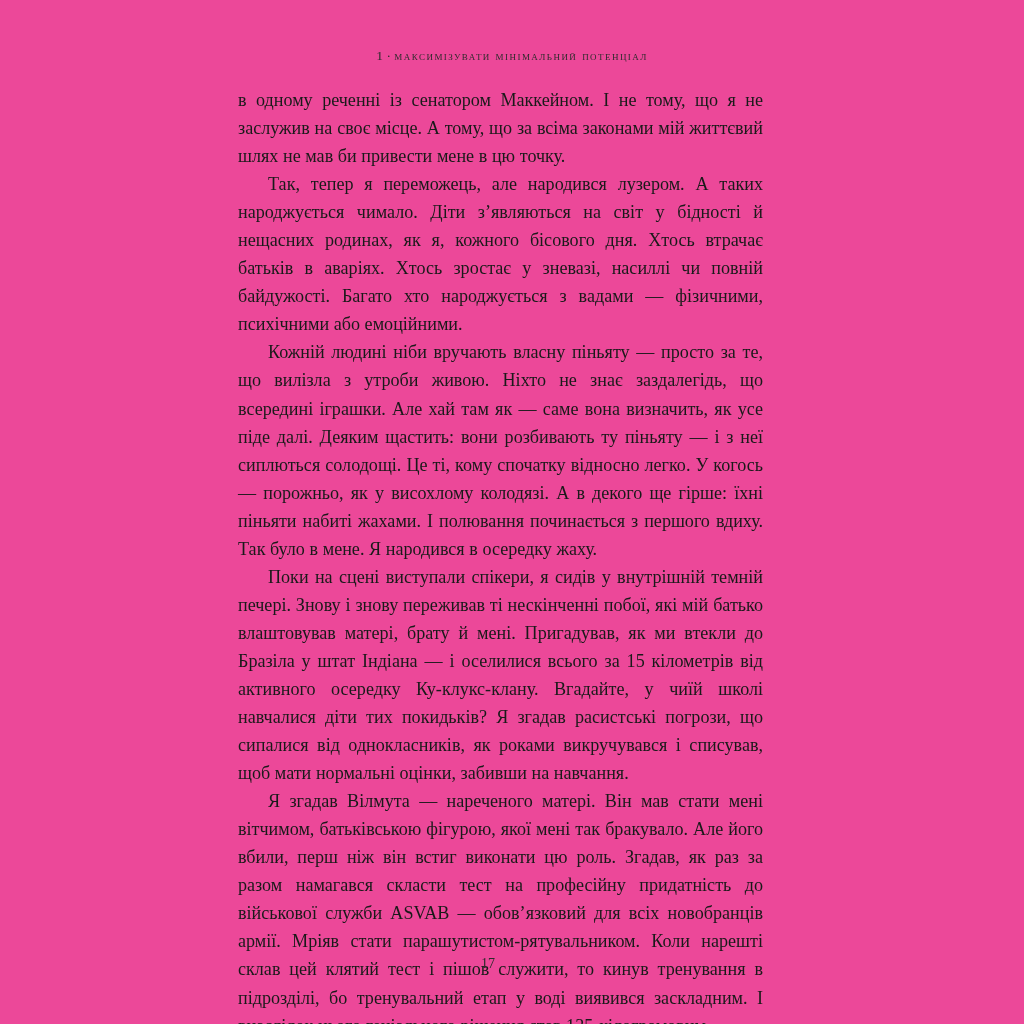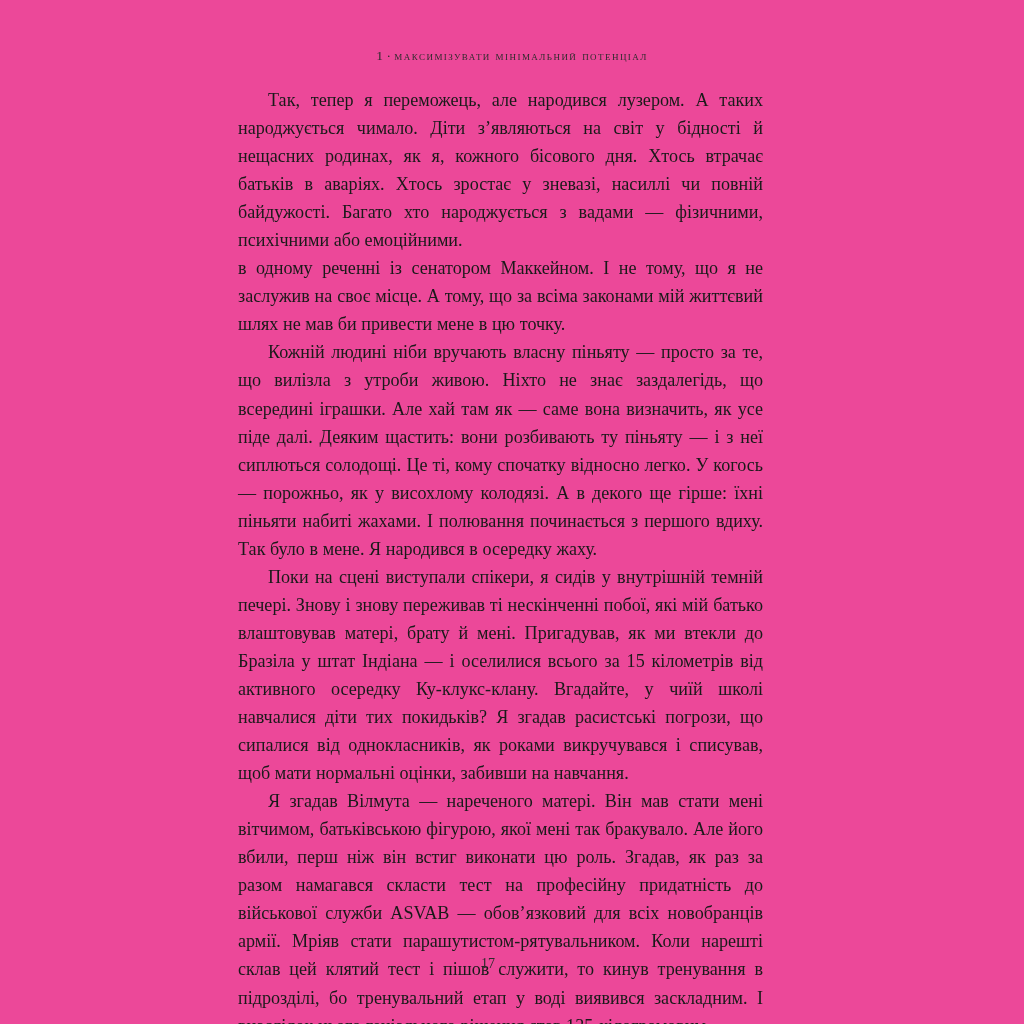--- a/index.html
+++ b/index.html
@@ -70,22 +70,22 @@
 </head>
 <body>
 
 <div class="page">
 
   <div class="running-head">
     <span class="folio-num">1</span><span class="sep">·</span><span>Максимізувати мінімальний потенціал</span>
   </div>
 
   <div class="text-block">
+    <p class="para first">в одному реченні із сенатором Маккейном. І не тому, що я не заслужив на своє місце. А тому, що за всіма законами мій життєвий шлях не мав би привести мене в цю точку.</p>
     <p class="para">Так, тепер я переможець, але народився лузером. А таких народжується чимало. Діти з’являються на світ у бідності й нещасних родинах, як я, кожного бісового дня. Хтось втрачає батьків в аваріях. Хтось зростає у зневазі, насиллі чи повній байдужості. Багато хто народжується з вадами — фізичними, психічними або емоційними.</p>
-    <p class="para first">в одному реченні із сенатором Маккейном. І не тому, що я не заслужив на своє місце. А тому, що за всіма законами мій життєвий шлях не мав би привести мене в цю точку.</p>
     <p class="para">Кожній людині ніби вручають власну піньяту — просто за те, що вилізла з утроби живою. Ніхто не знає заздалегідь, що всередині іграшки. Але хай там як — саме вона визначить, як усе піде далі. Деяким щастить: вони розбивають ту піньяту — і з неї сиплються солодощі. Це ті, кому спочатку відносно легко. У когось — порожньо, як у висохлому колодязі. А в декого ще гірше: їхні піньяти набиті жахами. І полювання починається з першого вдиху. Так було в мене. Я народився в осередку жаху.</p>
     <p class="para">Поки на сцені виступали спікери, я сидів у внутрішній темній печері. Знову і знову переживав ті нескінченні побої, які мій батько влаштовував матері, брату й мені. Пригадував, як ми втекли до Бразіла у штат Індіана — і оселилися всього за 15 кілометрів від активного осередку Ку-клукс-клану. Вгадайте, у чиїй школі навчалися діти тих покидьків? Я згадав расистські погрози, що сипалися від однокласників, як роками викручувався і списував, щоб мати нормальні оцінки, забивши на навчання.</p>
     <p class="para">Я згадав Вілмута — нареченого матері. Він мав стати мені вітчимом, батьківською фігурою, якої мені так бракувало. Але його вбили, перш ніж він встиг виконати цю роль. Згадав, як раз за разом намагався скласти тест на професійну придатність до військової служби ASVAB — обов’язковий для всіх новобранців армії. Мріяв стати парашутистом-рятувальником. Коли нарешті склав цей клятий тест і пішов служити, то кинув тренування в підрозділі, бо тренувальний етап у воді виявився заскладним. І внаслідок цього геніального рішення став 135-кілограмовим</p>
   </div>
 
   <div class="folio">17</div>
 
 </div>
 
 </body></html>

